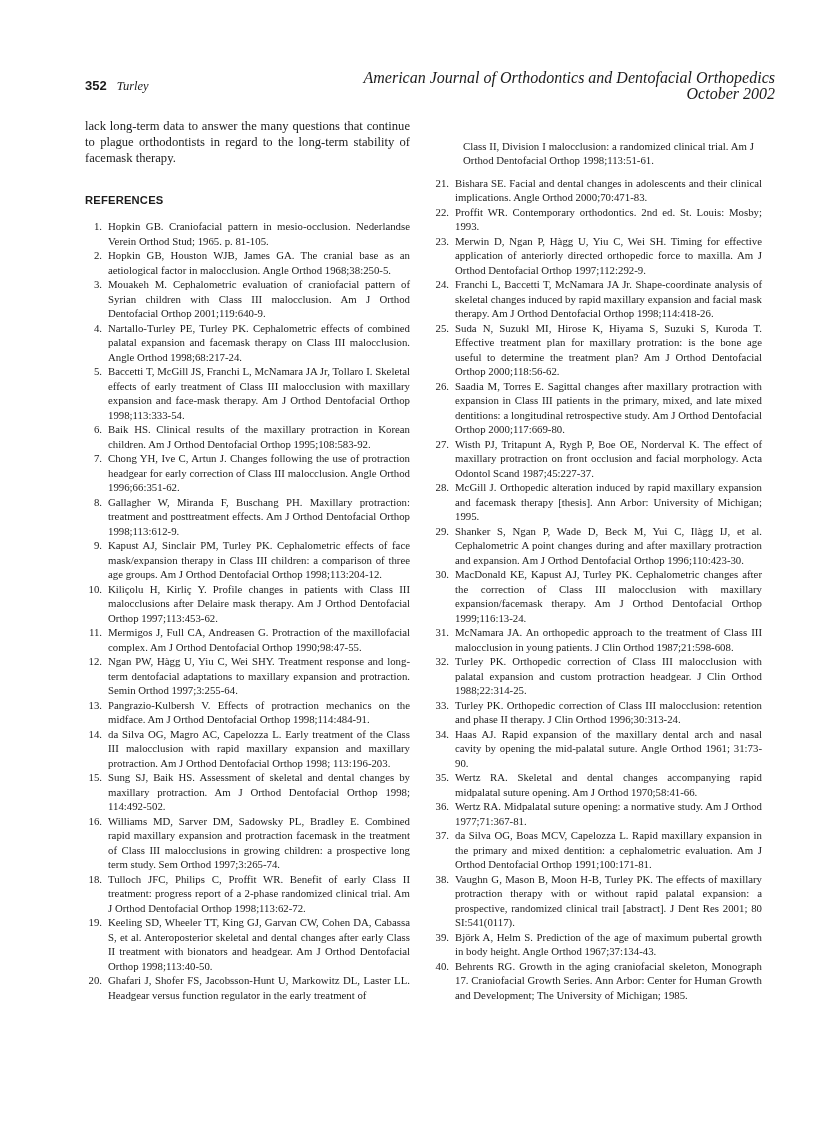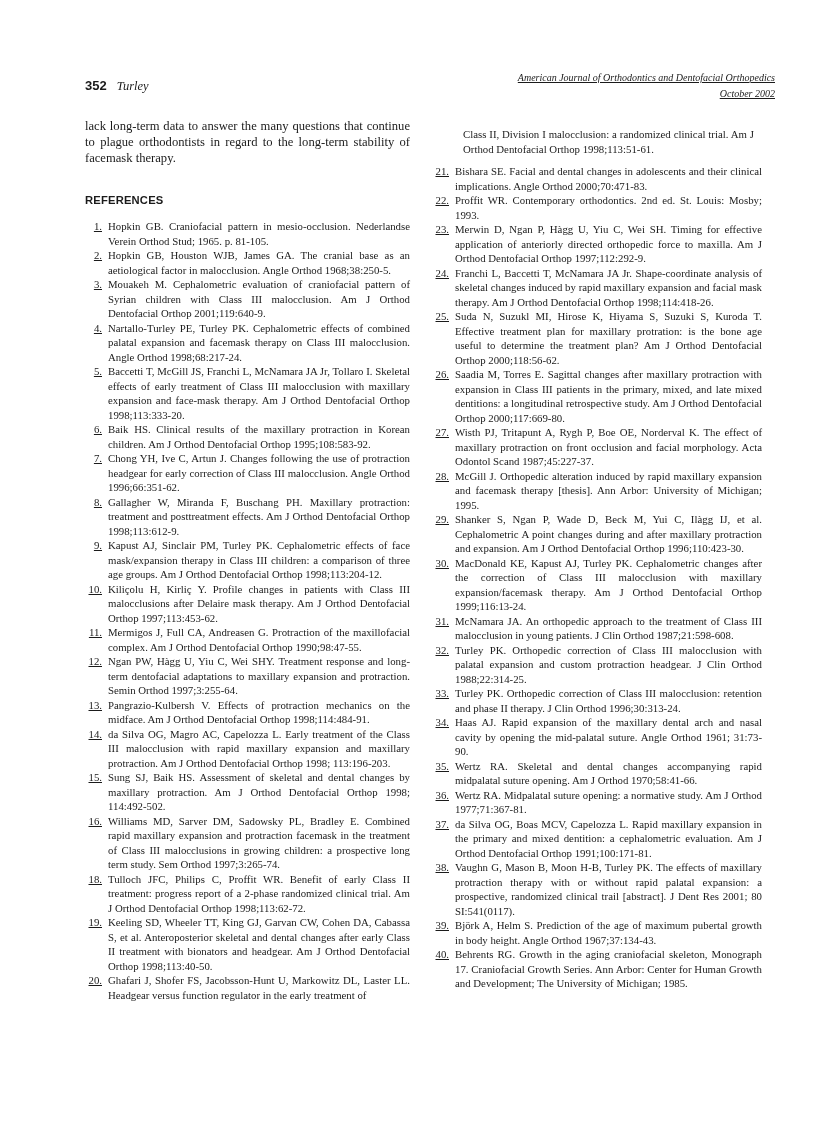--- a/index.html
+++ b/index.html
@@ -18,26 +18,26 @@
   }
   .runhead-left { display:flex; align-items:baseline; gap:10px; }
   .folio {
     font-family:"Liberation Sans", sans-serif;
     font-weight:bold; font-size:13px;
   }
   .author {
     font-style:italic; font-size:12.5px;
   }
   .runhead-right {
-    text-align:right; font-style:italic; font-size:10px; line-height:15.5px;text-decoration:underline;
+    text-align:right; font-style:italic; font-size:16px; line-height:15.5px;
   }
   
   .columns {
     position:absolute; top:119px; left:85px;
-    display:flex; gap:22px;
+    display:flex; gap:22px;align-items:flex-end;
   }
   .col-left  { width:325px; }
   .col-right { width:330px; }
   .intro {
     font-size:12.6px; line-height:15.8px;
     text-align:justify;
     margin:0;
   }
   .refs-heading {
     font-family:"Liberation Sans", sans-serif;
@@ -47,21 +47,20 @@
   }
   .ref {
     display:flex;
     font-size:10.8px; line-height:14.5px;
   }
   .ref-num {
     flex:0 0 17px;
     text-align:right;
     margin-right:6px;
     white-space:nowrap;
-    text-decoration:underline;
   }
   .ref-text {
     flex:1;
     text-align:justify;
   }
   .continuation {
     font-size:10.8px; line-height:14.5px;
     text-align:justify;
     padding-left:23px;
     margin:8px;
@@ -101,21 +100,21 @@
           <div class="ref">
           <span class="ref-num">3.</span>
           <span class="ref-text">Mouakeh M. Cephalometric evaluation of craniofacial pattern of Syrian children with Class III malocclusion. Am J Orthod Dentofacial Orthop 2001;119:640-9.</span>
         </div>
           <div class="ref">
           <span class="ref-num">4.</span>
           <span class="ref-text">Nartallo-Turley PE, Turley PK. Cephalometric effects of combined palatal expansion and facemask therapy on Class III malocclusion. Angle Orthod 1998;68:217-24.</span>
         </div>
           <div class="ref">
           <span class="ref-num">5.</span>
-          <span class="ref-text">Baccetti T, McGill JS, Franchi L, McNamara JA Jr, Tollaro I. Skeletal effects of early treatment of Class III malocclusion with maxillary expansion and face-mask therapy. Am J Orthod Dentofacial Orthop 1998;113:333-20.</span>
+          <span class="ref-text">Baccetti T, McGill JS, Franchi L, McNamara JA Jr, Tollaro I. Skeletal effects of early treatment of Class III malocclusion with maxillary expansion and face-mask therapy. Am J Orthod Dentofacial Orthop 1998;113:333-54.</span>
         </div>
           <div class="ref">
           <span class="ref-num">6.</span>
           <span class="ref-text">Baik HS. Clinical results of the maxillary protraction in Korean children. Am J Orthod Dentofacial Orthop 1995;108:583-92.</span>
         </div>
           <div class="ref">
           <span class="ref-num">7.</span>
           <span class="ref-text">Chong YH, Ive C, Artun J. Changes following the use of protraction headgear for early correction of Class III malocclusion. Angle Orthod 1996;66:351-62.</span>
         </div>
           <div class="ref">

